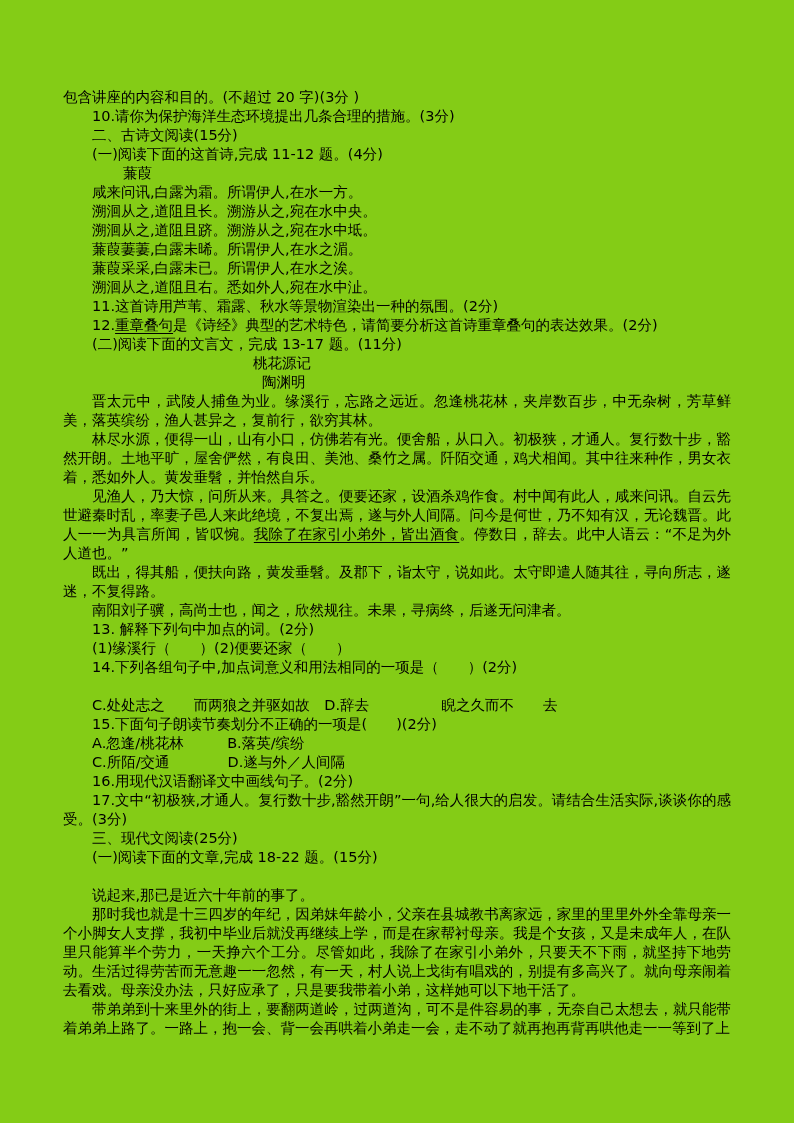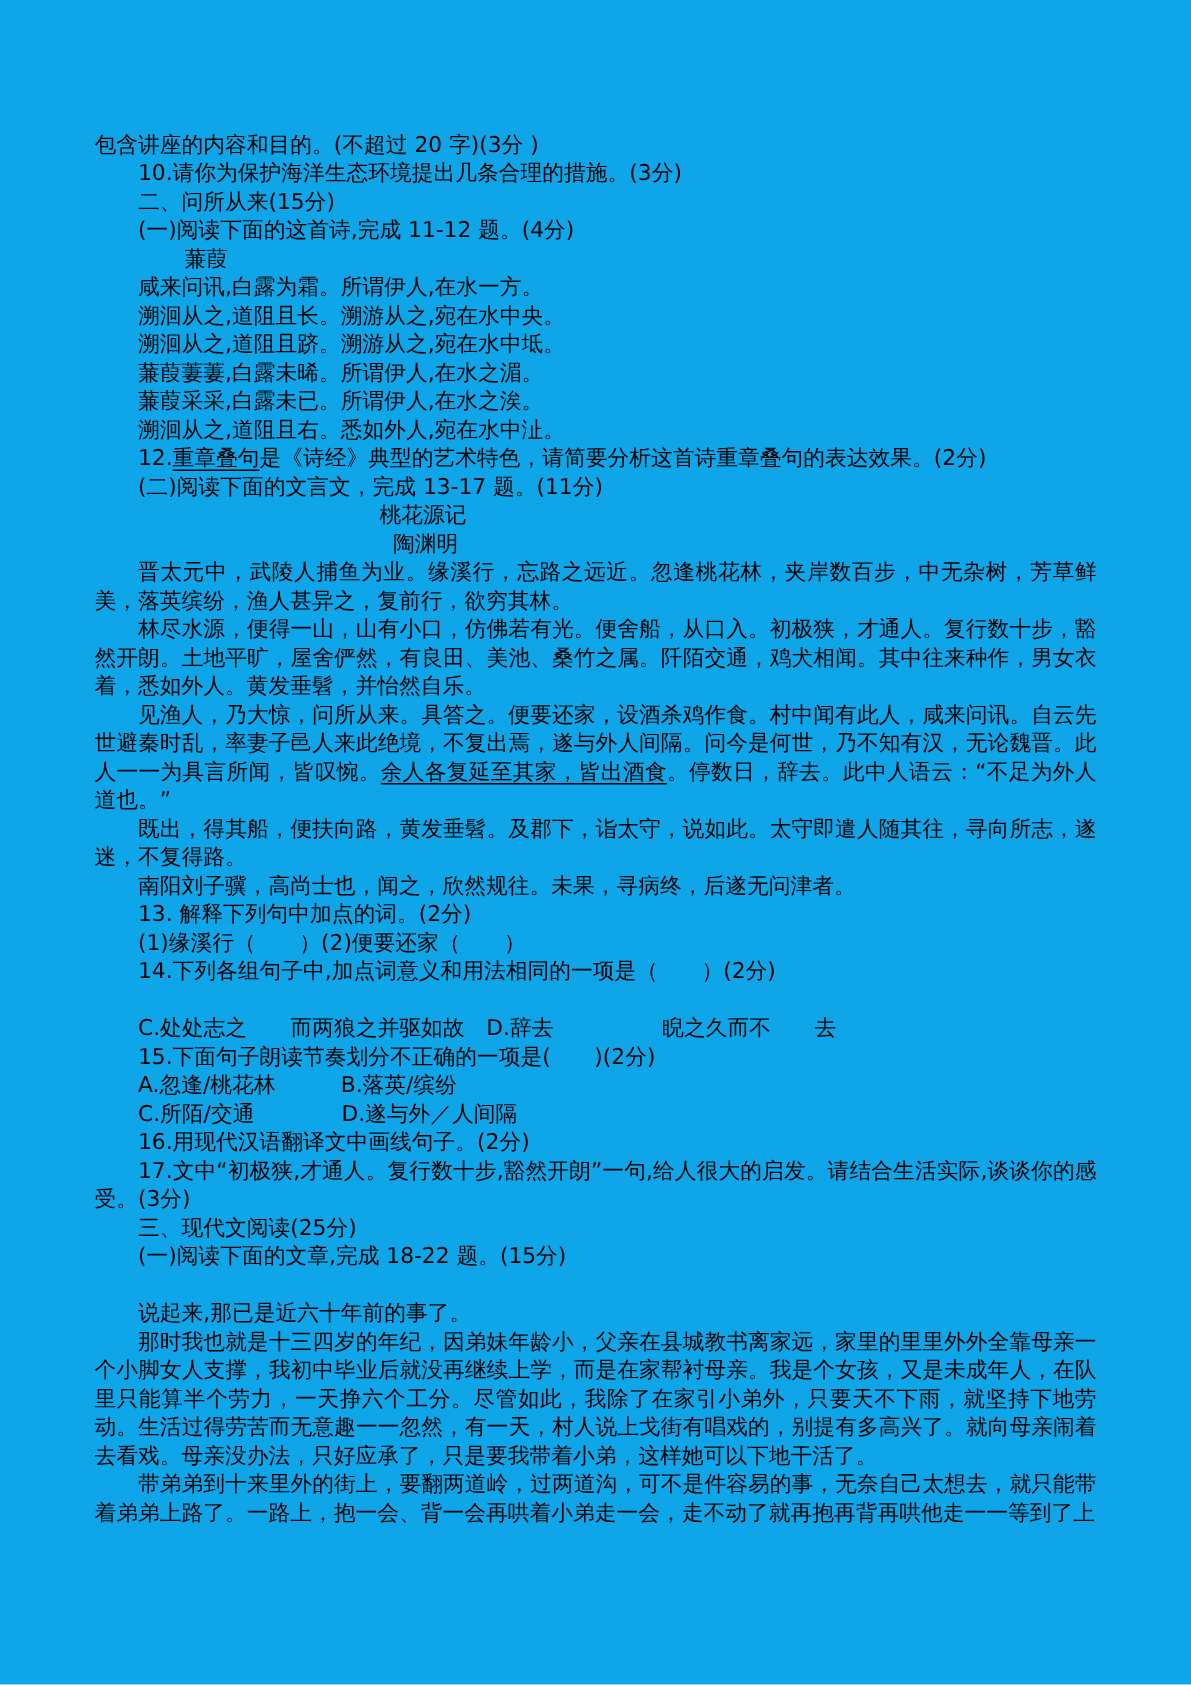--- a/index.html
+++ b/index.html
@@ -6,21 +6,21 @@
     margin: 0;
     padding: 0;
     background: #ffffff;
   }
   .page {
     position: relative;
     width: 794px;
     height: 1123px;
     box-sizing: border-box;
     padding: 88px 63px 0 63px;
-    background: #0ea5e9;
+    background: #84cc16;
     color: #000000;
     font-family: "DejaVu Sans", "Liberation Sans", sans-serif;
     font-size: 14.5px;
     line-height: 19px;
     overflow: hidden;
   }
   .ln { margin: 0; }
   .ind { text-indent: 2em; }
   .para {
     margin: 0;
@@ -45,41 +45,42 @@
   .blank { height: 19px; }
 </style>
 </head>
 <body>
 
 <div class="page">
 
   <div class="ln">包含讲座的内容和目的。(不超过 20 字)(3分 )</div>
   <div class="ln ind">10.请你为保护海洋生态环境提出几条合理的措施。(3分)</div>
 
-  <div class="ln ind">二、问所从来(15分)</div>
+  <div class="ln ind">二、古诗文阅读(15分)</div>
   <div class="ln ind">(一)阅读下面的这首诗,完成 11-12 题。(4分)</div>
 
   <div class="ln poem-title">蒹葭</div>
   <div class="ln ind">咸来问讯,白露为霜。所谓伊人,在水一方。</div>
   <div class="ln ind">溯洄从之,道阻且长。溯游从之,宛在水中央。</div>
   <div class="ln ind">溯洄从之,道阻且跻。溯游从之,宛在水中坻。</div>
   <div class="ln ind">蒹葭萋萋,白露未晞。所谓伊人,在水之湄。</div>
   <div class="ln ind">蒹葭采采,白露未已。所谓伊人,在水之涘。</div>
   <div class="ln ind">溯洄从之,道阻且右。悉如外人,宛在水中沚。</div>
 
+  <div class="ln ind">11.这首诗用芦苇、霜露、秋水等景物渲染出一种的氛围。(2分)</div>
   <div class="ln ind"><span>12.</span><span class="u">重章叠句</span><span>是《诗经》典型的艺术特色，请简要分析这首诗重章叠句的表达效果。(2分)</span></div>
 
   <div class="ln ind">(二)阅读下面的文言文，完成 13-17 题。(11分)</div>
 
   <div class="ln essay-title">桃花源记</div>
   <div class="ln essay-author">陶渊明</div>
 
   <p class="para">晋太元中，武陵人捕鱼为业。缘溪行，忘路之远近。忽逢桃花林，夹岸数百步，中无杂树，芳草鲜美，落英缤纷，渔人甚异之，复前行，欲穷其林。</p>
   <p class="para">林尽水源，便得一山，山有小口，仿佛若有光。便舍船，从口入。初极狭，才通人。复行数十步，豁然开朗。土地平旷，屋舍俨然，有良田、美池、桑竹之属。阡陌交通，鸡犬相闻。其中往来种作，男女衣着，悉如外人。黄发垂髫，并怡然自乐。</p>
-  <p class="para"><span>见渔人，乃大惊，问所从来。具答之。便要还家，设酒杀鸡作食。村中闻有此人，咸来问讯。自云先世避秦时乱，率妻子邑人来此绝境，不复出焉，遂与外人间隔。问今是何世，乃不知有汉，无论魏晋。此人一一为具言所闻，皆叹惋。</span><span class="u">余人各复延至其家，皆出酒食</span><span>。停数日，辞去。此中人语云：“不足为外人道也。”</span></p>
+  <p class="para"><span>见渔人，乃大惊，问所从来。具答之。便要还家，设酒杀鸡作食。村中闻有此人，咸来问讯。自云先世避秦时乱，率妻子邑人来此绝境，不复出焉，遂与外人间隔。问今是何世，乃不知有汉，无论魏晋。此人一一为具言所闻，皆叹惋。</span><span class="u">我除了在家引小弟外，皆出酒食</span><span>。停数日，辞去。此中人语云：“不足为外人道也。”</span></p>
   <p class="para">既出，得其船，便扶向路，黄发垂髫。及郡下，诣太守，说如此。太守即遣人随其往，寻向所志，遂迷，不复得路。</p>
   <p class="para">南阳刘子骥，高尚士也，闻之，欣然规往。未果，寻病终，后遂无问津者。</p>
 
   <div class="ln ind">13. 解释下列句中加点的词。(2分)</div>
   <div class="ln ind">(1)缘溪行（　　）(2)便要还家（　　）</div>
   <div class="ln ind">14.下列各组句子中,加点词意义和用法相同的一项是（　　）(2分)</div>
   <div class="blank"></div>
   <div class="ln ind">C.处处志之　　而两狼之并驱如故　D.辞去　　　　　睨之久而不　　去</div>
   <div class="ln ind">15.下面句子朗读节奏划分不正确的一项是(　　)(2分)</div>
   <div class="ln ind">A.忽逢/桃花林　　　B.落英/缤纷</div>

